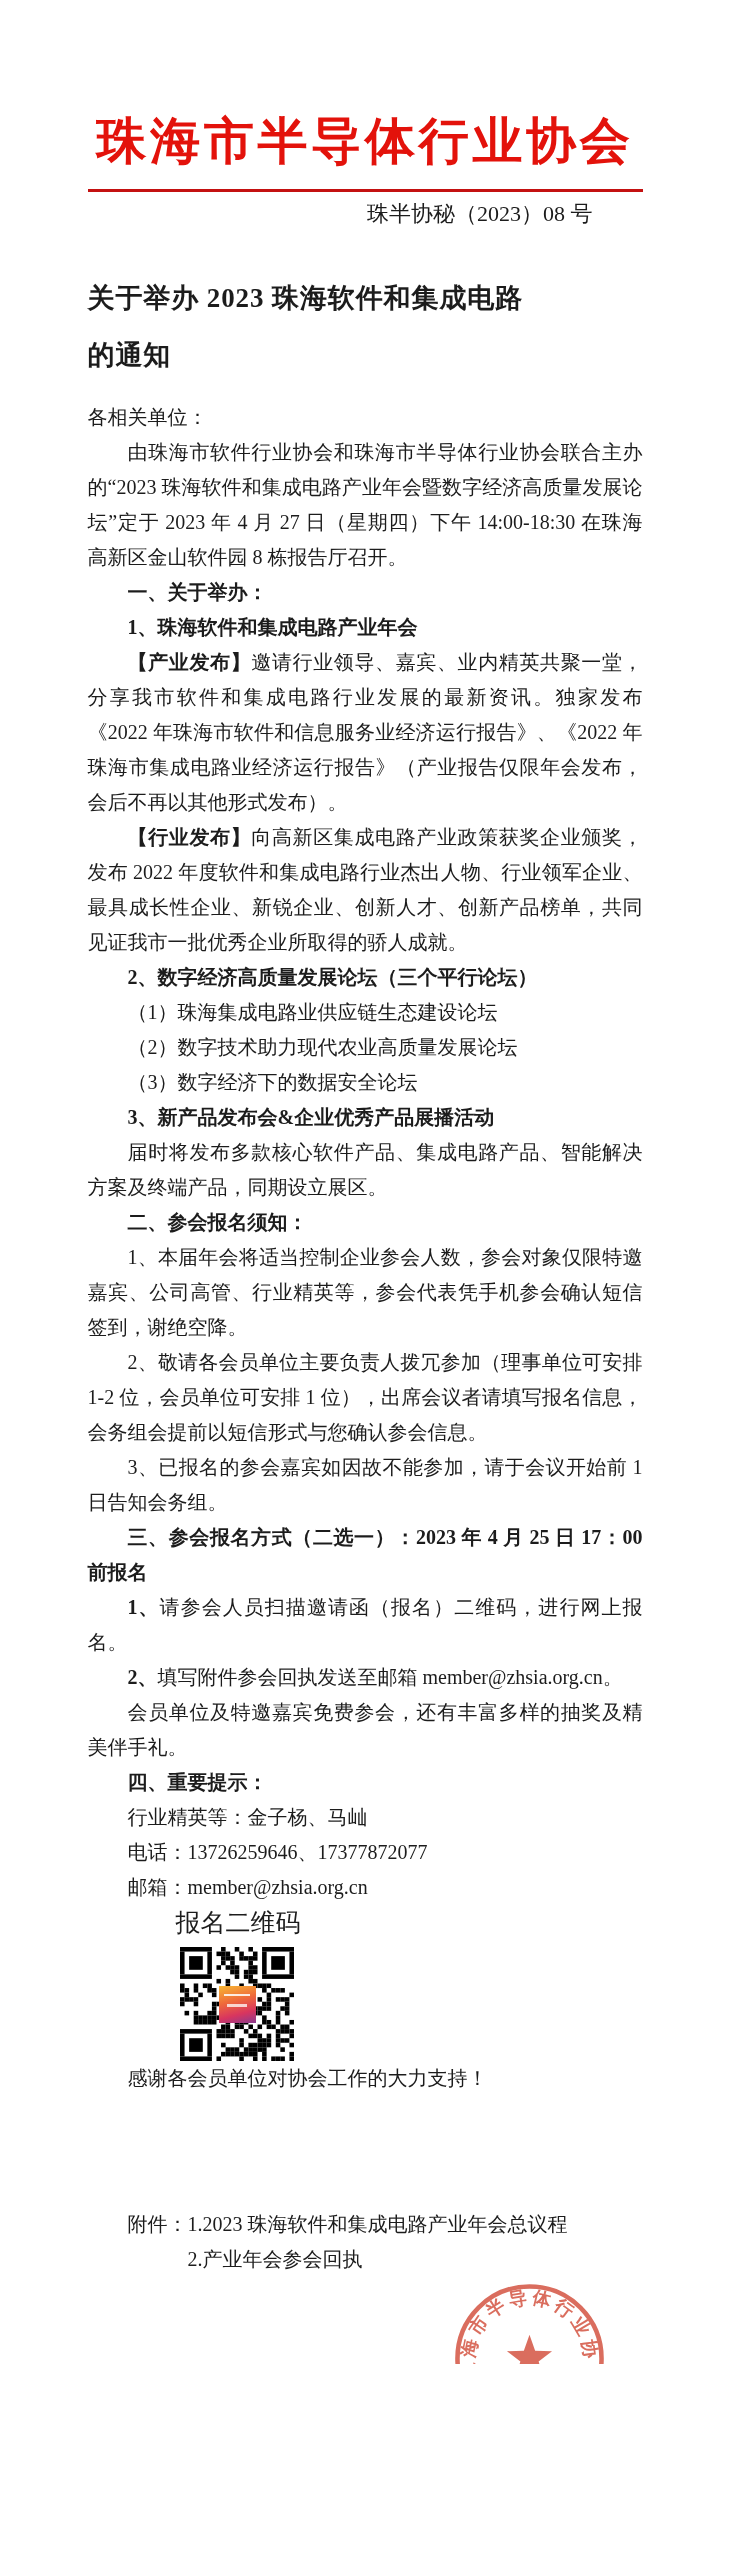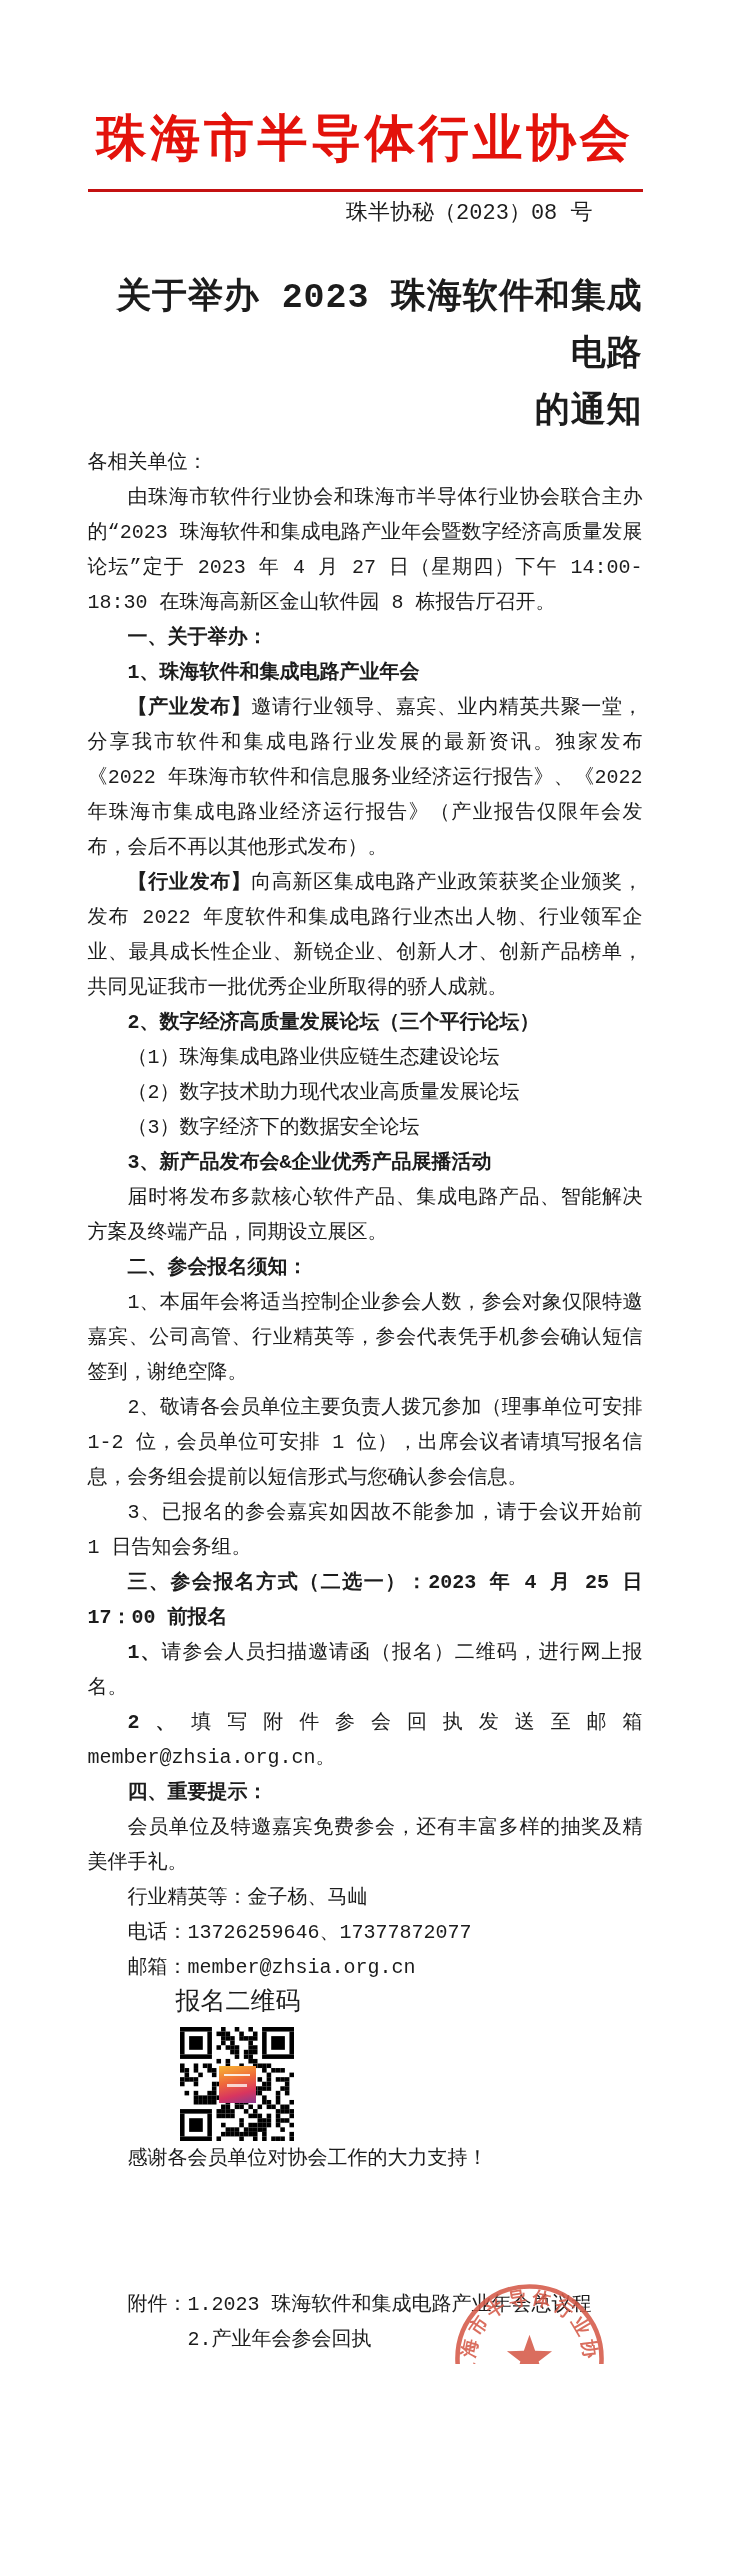--- a/index.html
+++ b/index.html
@@ -7,21 +7,21 @@
     --rule-red:#c41111;
     --seal-red:#d55a48;
     --ink:#1c1c1c;
   }
   html,body{margin:0;padding:0;background:#ffffff;}
   .page{
     position:relative;
     width:730px;height:2364px;
     background:#ffffff;
     overflow:hidden;
-    font-family:Liberation Mono, monospace;
+    font-family:Liberation Serif, serif;
     color:var(--ink);
   }
   .content{width:555px;margin:0 auto;}
   
   .org-title{
     padding-top:112px;
     text-align:center;
     font-size:50px;
     font-weight:bold;
     letter-spacing:3.7px;
@@ -33,29 +33,29 @@
   .doc-number{
     margin-top:7.4px;
     text-align:right;
     padding-right:50px;
     font-size:22px;
     line-height:28px;
   }
   
   .title{
     margin-top:42px;
-    text-align:right;
+    text-align:left;
     font-weight:bold;
-    font-size:35px;
+    font-size:27px;
     line-height:57px;
     letter-spacing:0.9px;
   }
   
   .body{
-    margin-top:4px;
+    margin-top:16px;
     font-size:20px;
     line-height:35px;
     text-align:justify;
   }
   .body p{margin:0;}
   .ind{text-indent:2em;}
   .b{font-weight:bold;}
   .lbl{font-weight:bold;}
   
   .qr-block{margin-left:88px;width:122px;text-align:center;}
@@ -119,22 +119,22 @@
 
       <p class="ind b">二、参会报名须知：</p>
       <p class="ind">1、本届年会将适当控制企业参会人数，参会对象仅限特邀嘉宾、公司高管、行业精英等，参会代表凭手机参会确认短信签到，谢绝空降。</p>
       <p class="ind">2、敬请各会员单位主要负责人拨冗参加（理事单位可安排 1-2 位，会员单位可安排 1 位），出席会议者请填写报名信息，会务组会提前以短信形式与您确认参会信息。</p>
       <p class="ind">3、已报名的参会嘉宾如因故不能参加，请于会议开始前 1 日告知会务组。</p>
 
       <p class="ind b">三、参会报名方式（二选一）：2023 年 4 月 25 日 17：00 前报名</p>
       <p class="ind"><b class="lbl">1、</b><span>请参会人员扫描邀请函（报名）二维码，进行网上报名。</span></p>
       <p class="ind"><b class="lbl">2、</b><span>填写附件参会回执发送至邮箱 member@zhsia.org.cn。</span></p>
 
+      <p class="ind">会员单位及特邀嘉宾免费参会，还有丰富多样的抽奖及精美伴手礼。</p>
       <p class="ind b">四、重要提示：</p>
-      <p class="ind">会员单位及特邀嘉宾免费参会，还有丰富多样的抽奖及精美伴手礼。</p>
 
       <p class="ind">行业精英等：金子杨、马屾</p>
       <p class="ind">电话：13726259646、17377872077</p>
       <p class="ind">邮箱：member@zhsia.org.cn</p>
 
       <div class="qr-block">
         <div class="qr-label">报名二维码</div>
         <div class="qr-wrap">
           <svg id="qr-svg" width="114" height="114" viewBox="0 0 124 124">
               <rect x="44.64" y="0" width="4.96" height="4.96" fill="#000"></rect>

